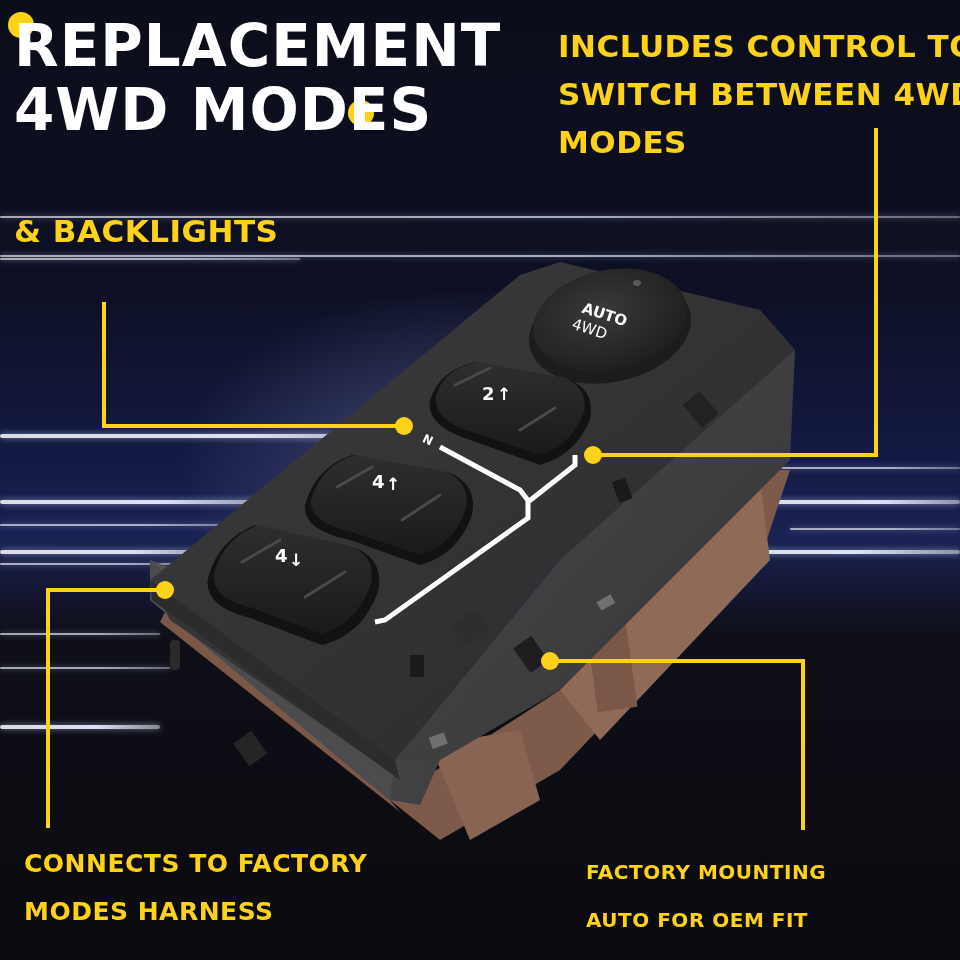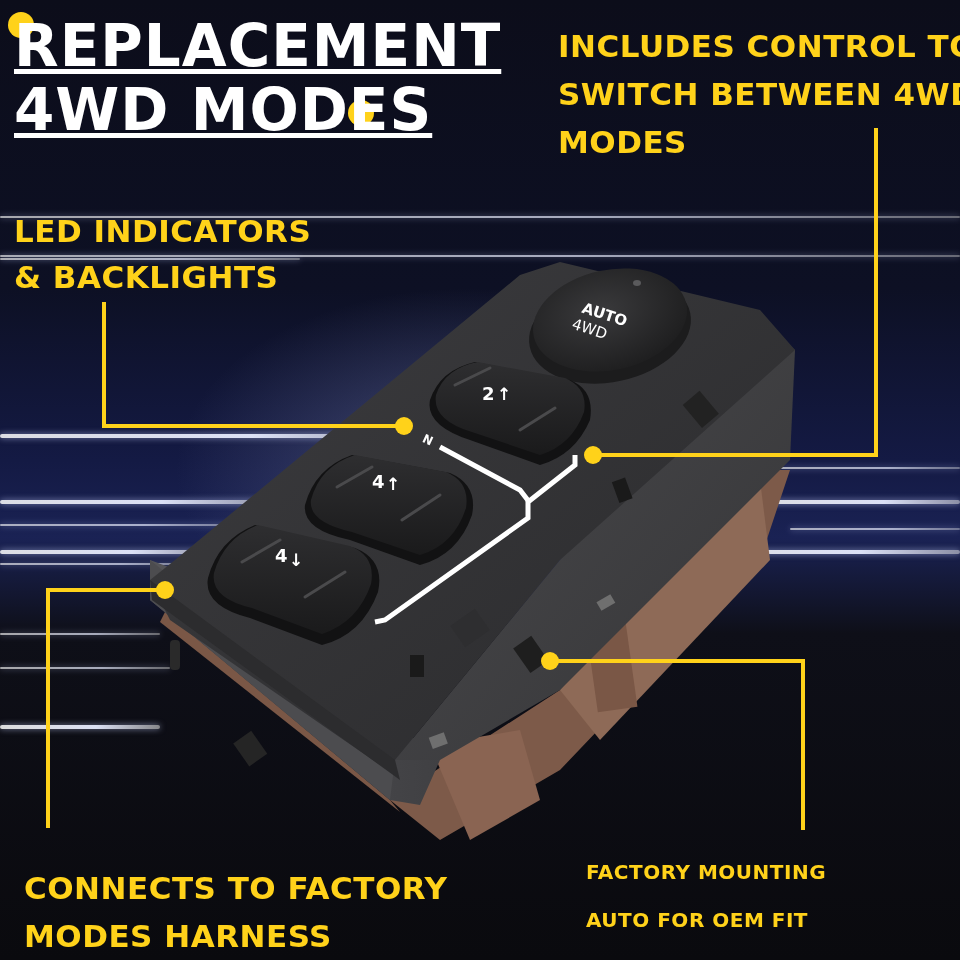--- a/index.html
+++ b/index.html
@@ -18,35 +18,35 @@
       position: absolute; left: 0; height: 4px; border-radius: 2px;
       background: linear-gradient(90deg, rgba(255,255,255,0.85), rgba(230,235,255,0.95) 60%, rgba(255,255,255,0.5));
       box-shadow: 0 0 6px rgba(200,210,255,0.6);
     }
     .streak.thin { height: 2px; opacity: 0.75; }
 
     .title {
       position: absolute; left: 14px; top: 14px;
       font-family: "DejaVu Sans", sans-serif; font-weight: bold;
       font-size: 58px; line-height: 64px; letter-spacing: 1px;
-      color: #ffffff; z-index: 5; text-decoration: underline;
+      color: #ffffff; z-index: 5;
     }
     .title .line { display: block; white-space: nowrap; }
 
     .label {
       position: absolute; z-index: 5;
       font-family: "DejaVu Sans", sans-serif; font-weight: bold;
       color: #ffd21a; letter-spacing: 0.5px;
       white-space: nowrap;
     }
     .label .line { display: block; }
 
     .lbl-modes  { left: 558px; top: 22px;  font-size: 31px; line-height: 48px; }
     .lbl-led    { left: 14px;  top: 208px; font-size: 31px; line-height: 46px; }
-    .lbl-conn   { left: 24px;  top: 840px; font-size: 31px; line-height: 48px; margin-top: 24px; }
+    .lbl-conn   { left: 24px;  top: 840px; font-size: 25px; line-height: 48px; }
     .lbl-mount  { left: 586px; top: 848px; font-size: 20px; line-height: 48px; }
 
     .deco-dot {
       position: absolute; width: 26px; height: 26px; border-radius: 50%;
       background: #ffd21a; z-index: 4;
     }
 
     .product { position: absolute; left: 0; top: 0; width: 960px; height: 960px; z-index: 3; }
     .callouts { position: absolute; left: 0; top: 0; width: 960px; height: 960px; z-index: 6; pointer-events: none; }
   </style>
@@ -190,21 +190,20 @@
     </g>
   </svg>
 
   <div class="label lbl-modes">
     <span class="line">INCLUDES CONTROL TO</span>
     <span class="line">SWITCH BETWEEN 4WD</span>
     <span class="line">MODES</span>
   </div>
 
   <div class="label lbl-led">
-    <span class="line">LED INDICATORS</span>
     <span class="line">&amp; BACKLIGHTS</span>
   </div>
 
   <div class="label lbl-conn">
     <span class="line">CONNECTS TO FACTORY</span>
     <span class="line">MODES HARNESS</span>
   </div>
 
   <div class="label lbl-mount">
     <span class="line">FACTORY MOUNTING</span>

